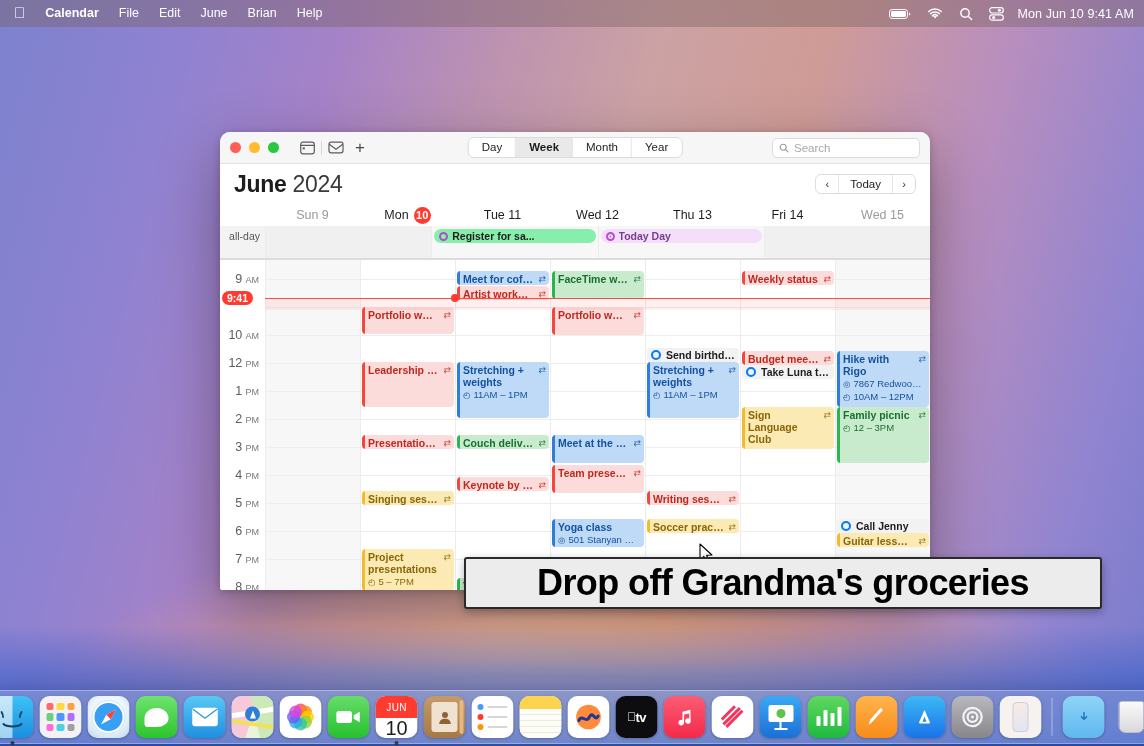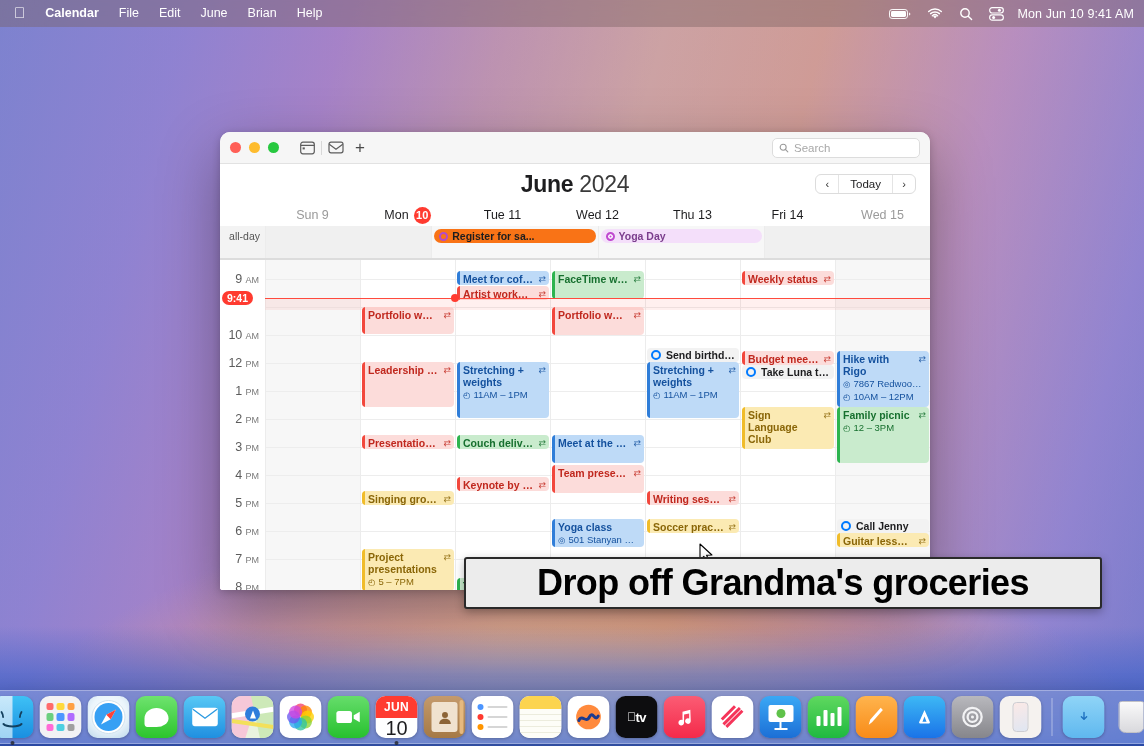--- a/index.html
+++ b/index.html
@@ -97,22 +97,22 @@
 
   .searchbox {
     position:absolute; right: 10px; width: 148px; height: 20px;
     background:#fff; border:1px solid #dcdcdc; border-radius: 5px;
     display:flex; align-items:center; padding: 0 6px; gap: 5px;
   }
   .searchbox .ph { font-size: 11.5px; color:#a8a8a8; }
 
   
   .cal-header {
-    height: 40px; padding: 0 20px; display:flex; align-items:center; position: relative;
-    flex: 0 0 auto; background:#fff;justify-content:center;
+    height: 40px; padding: 0 14px; display:flex; align-items:center; position: relative;
+    flex: 0 0 auto; background:#fff;
   }
   .month-title { font-size: 23px; color:#1d1d1f; letter-spacing:-0.3px; }
   .month-title .m { font-weight: 700; }
   .month-title .y { font-weight: 400; color:#3a3a3a; }
   .nav {
     position:absolute; right: 14px; top: 10px;
     display:flex; align-items:center; border:1px solid #dcdcdc; border-radius:6px;
     background:#fff; height: 20px; overflow:hidden;
   }
   .nav-btn { width: 22px; text-align:center; font-size: 11px; color:#333; line-height:18px; }
@@ -294,20 +294,26 @@
         <div class="tb-sep"></div>
         <div class="tb-ico">
           <svg width="16" height="13" viewBox="0 0 16 13">
               <path d="M1 3.2a2 2 0 0 1 2-2h10a2 2 0 0 1 2 2v6.6a2 2 0 0 1-2 2H3a2 2 0 0 1-2-2V3.2z" fill="none" stroke="#5c5c5c" stroke-width="1.2"></path>
               <path d="M1.6 3.6l6.4 4.6 6.4-4.6" fill="none" stroke="#5c5c5c" stroke-width="1.2" stroke-linecap="round"></path>
             </svg>
         </div>
         <div class="tb-ico" style="font-size:17px;color:#4a4a4a;">+</div>
       </div>
 
+      <div class="seg">
+        <div class="seg-item">Day</div>
+        <div class="seg-item active">Week</div>
+        <div class="seg-item">Month</div>
+        <div class="seg-item">Year</div>
+      </div>
 
       <div class="searchbox">
         <svg width="10" height="10" viewBox="0 0 12 12">
             <circle cx="5" cy="5" r="3.6" fill="none" stroke="#9a9a9a" stroke-width="1.3"></circle>
             <line x1="7.7" y1="7.7" x2="10.6" y2="10.6" stroke="#9a9a9a" stroke-width="1.3" stroke-linecap="round"></line>
           </svg>
         <div class="ph">Search</div>
       </div>
     </div>
 
@@ -346,29 +352,29 @@
         </div>
       <div class="dayname dim">
           <span>Wed 15</span>
         </div>
     </div>
 
     <div class="allday-row">
       <div class="allday-label">all-day</div>
       <div class="allday-col weekend"></div>
       <div class="allday-col" id="ad2">
-          <div class="ad-chip" style="background: #f97316; color: rgb(29, 29, 31);">
+          <div class="ad-chip" style="background: #86efac; color: rgb(29, 29, 31);">
             <span class="ring" style="color: rgb(180, 75, 200);"></span>
             <span style="overflow: hidden; text-overflow: ellipsis; white-space: nowrap;">Register for sa...</span>
           </div>
         </div>
       <div class="allday-col" id="ad5">
           <div class="ad-chip" style="background: rgb(244, 223, 250); color: rgb(122, 61, 140);">
             <span class="ring" style="color: rgb(192, 74, 208); background: rgb(192, 74, 208); border-color: rgb(192, 74, 208); box-shadow: rgb(255, 255, 255) 0px 0px 0px 1.5px inset;"></span>
-            <span style="overflow: hidden; text-overflow: ellipsis; white-space: nowrap;">Yoga Day</span>
+            <span style="overflow: hidden; text-overflow: ellipsis; white-space: nowrap;">Today Day</span>
           </div>
         </div>
       <div class="allday-col weekend" id="ad6"></div>
     </div>
 
     <div class="gridwrap">
       <div class="timecol" id="timecol">
           <div class="tlabel" style="top: 19px;"><b>9</b> <span>AM</span></div>
           <div class="tlabel" style="top: 75px;"><b>10</b> <span>AM</span></div>
           <div class="tlabel" style="top: 103px;"><b>12</b> <span>PM</span></div>
@@ -417,21 +423,21 @@
             <span class="ttl">Leadership skil...</span>
           </div>
           <div class="ev" style="top: 175px; height: 14px; background: rgb(252, 220, 218); color: rgb(192, 40, 30);">
             <span class="bar" style="background: rgb(242, 71, 60);"></span>
             <span class="rep">⇄</span>
             <span class="ttl">Presentation p...</span>
           </div>
           <div class="ev" style="top: 231px; height: 14px; background: rgb(251, 234, 179); color: rgb(138, 102, 8);">
             <span class="bar" style="background: rgb(240, 188, 42);"></span>
             <span class="rep">⇄</span>
-            <span class="ttl">Singing group</span>
+            <span class="ttl">Singing sessio</span>
           </div>
           <div class="ev multi" style="top: 289px; height: 42px; background: rgb(251, 234, 179); color: rgb(138, 102, 8);">
             <span class="bar" style="background: rgb(240, 188, 42);"></span>
             <span class="rep">⇄</span>
             <span class="ttl">Project presentations</span>
             <span class="meta">
               <span class="g">◴</span>
               <span>5 – 7PM</span>
             </span>
           </div>
@@ -761,21 +767,21 @@
             <svg viewBox="0 0 30 20" style="width:26px;height:18px;">
               <rect x="1" y="3" width="18" height="14" rx="3" fill="#fff"></rect>
               <path d="M21 8l7-4.2v12.4L21 12z" fill="#fff"></path>
             </svg>
           </div>
         </div>
       </div>
       <div class="dock-app">
         <div class="dock-icon">
           <div style="width:100%;height:100%;background:#fff;display:flex;flex-direction:column;">
-            <div style="height:28px;background:#ff3b30;color:#fff;font-size:12px;font-weight:700;display:flex;align-items:center;justify-content:center;letter-spacing:0.3px;">JUN</div>
+            <div style="height:28px;background:#ff3b30;color:#fff;font-size:10px;font-weight:400;display:flex;align-items:center;justify-content:center;letter-spacing:0.3px;">JUN</div>
             <div style="flex:1;display:flex;align-items:center;justify-content:center;font-size:20px;color:#1d1d1f;font-weight:400;line-height:1;">10</div>
           </div>
         </div>
         <span class="dot-run"></span>
       </div>
       <div class="dock-app">
         <div class="dock-icon">
           <div style="width:100%;height:100%;background:linear-gradient(180deg,#c49a6c 0%,#a57945 100%);display:flex;align-items:center;justify-content:center;position:relative;">
             <div style="position:absolute;right:2px;top:4px;bottom:4px;width:4px;background:#e6b97e;border-radius:2px;"></div>
             <div style="width:26px;height:30px;background:#f0e2cf;border-radius:3px;display:flex;align-items:center;justify-content:center;">

